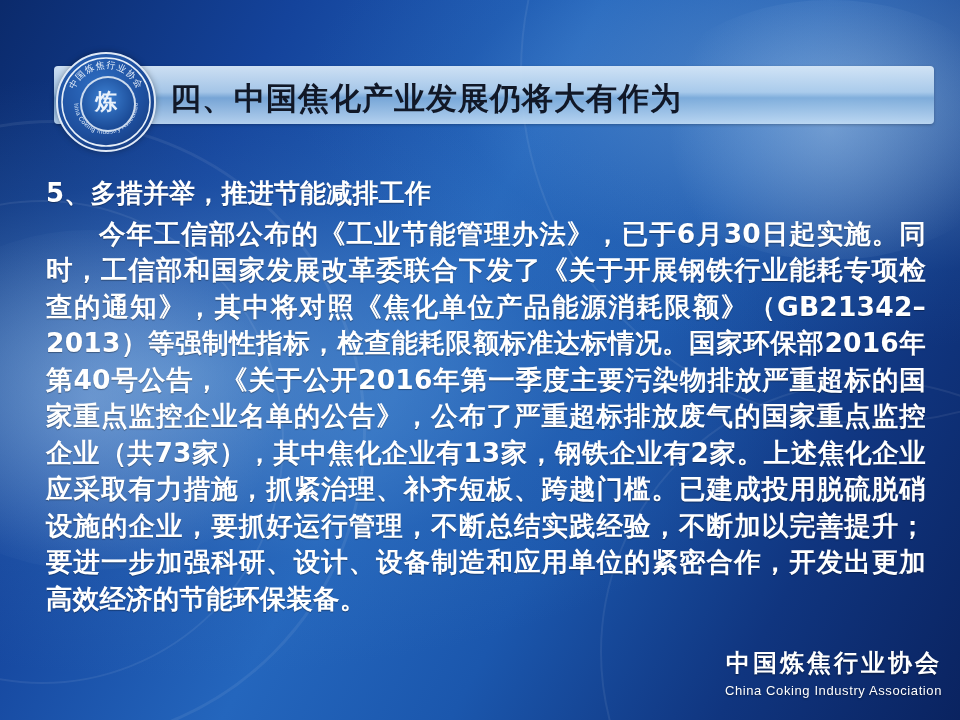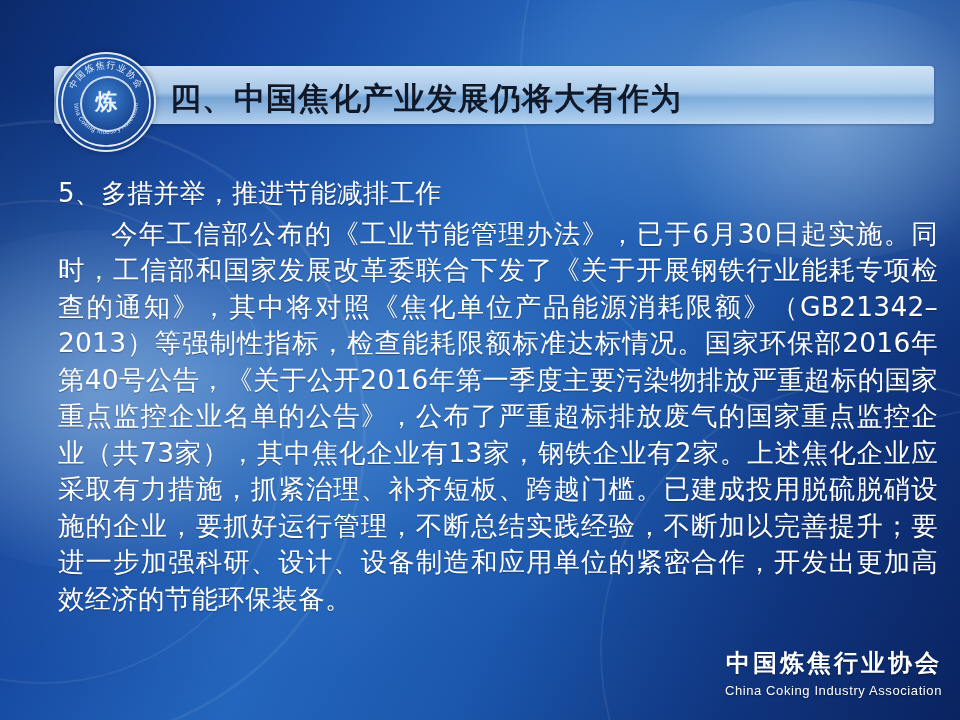--- a/index.html
+++ b/index.html
@@ -110,24 +110,23 @@
   
   .content {
     position: absolute;
     left: 46px;
     top: 175px;
     width: 880px;
     color: #ffffff;
     font-family: "DejaVu Sans", sans-serif;
     font-size: 26.5px;
     line-height: 36.5px;
-    font-weight: normal;
+    font-weight: bold;
     text-shadow: 0 1px 1px rgba(0,0,0,0.35);
     letter-spacing: 0.2px;
-    margin-left: 12px;
   }
   .content .line-heading {
     font-size: 26px;
     margin-bottom: 4px;
   }
   .content p {
     margin: 0;
     text-align: justify;
   }
   .para-body {

